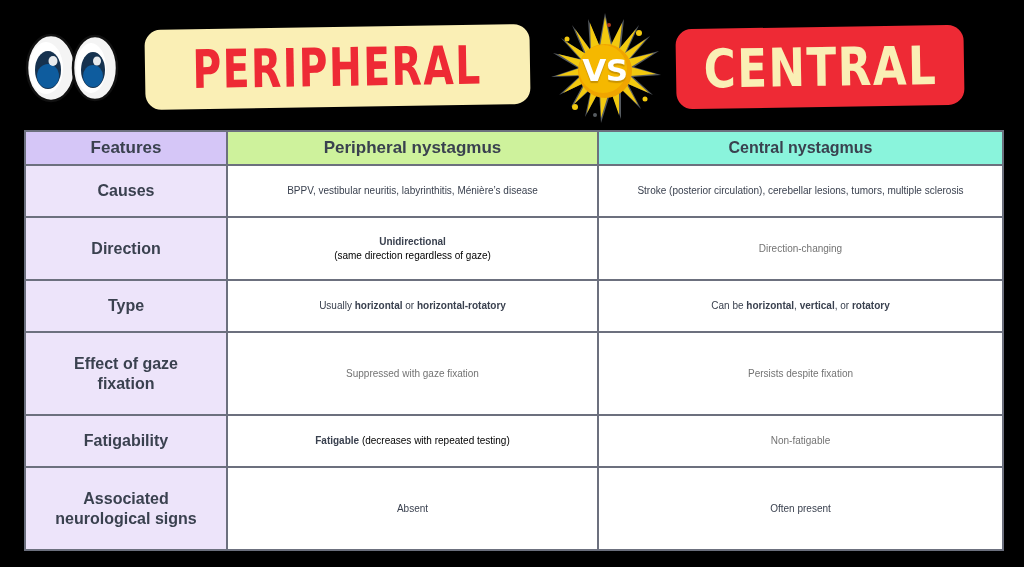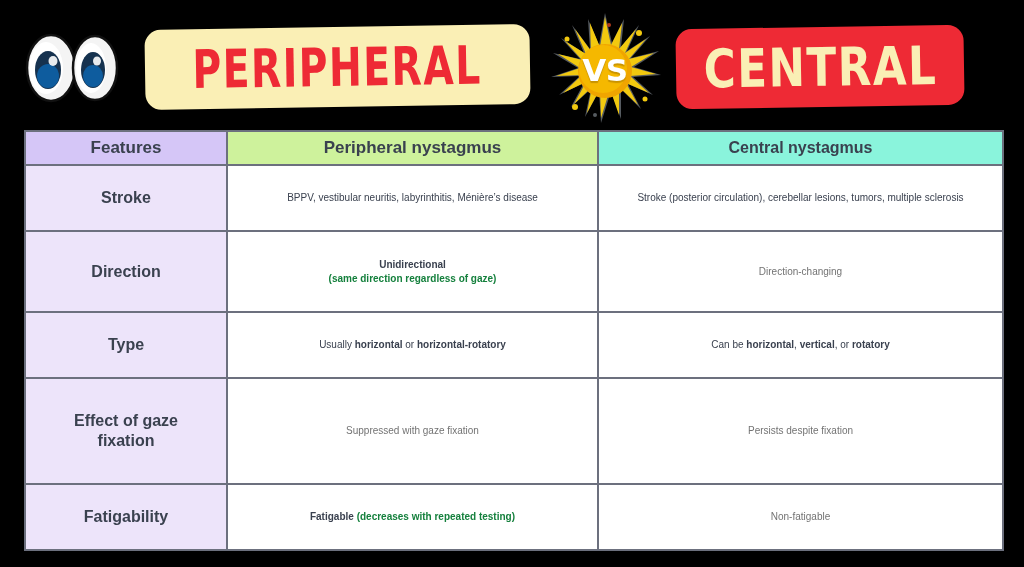--- a/index.html
+++ b/index.html
@@ -154,21 +154,21 @@
     line-height: 1.25;
   }
   td.value-cell {
     background: #FFFFFF;
     font-size: 10px;
     font-weight: normal;
     line-height: 1.35;
     color: #4A525F;
   }
   td.value-cell b { font-weight: bold; color: #3A414F; margin-top: 40px; }
-  td.value-cell .sub { font-weight: bold; color: #15803d; }
+  td.value-cell .sub { font-weight: normal; color: #000000; }
   td.value-cell.bold-line { font-weight: normal; color: #737373; }
 </style>
 </head>
 <body>
 
 <div id="header">
 
   <div id="eyes-icon">
     <svg width="110" height="80" viewBox="0 0 110 80">
       <g>
@@ -223,21 +223,21 @@
     <thead>
       <tr>
         <th class="h-features">Features</th>
         <th class="h-periph">Peripheral nystagmus</th>
         <th class="h-central">Central nystagmus</th>
       </tr>
     </thead>
     <tbody>
 
       <tr>
-        <td class="feature-cell">Stroke</td>
+        <td class="feature-cell">Causes</td>
         <td class="value-cell">BPPV, vestibular neuritis, labyrinthitis, Ménière’s disease</td>
         <td class="value-cell">Stroke (posterior circulation), cerebellar lesions, tumors, multiple sclerosis</td>
       </tr>
 
       <tr>
         <td class="feature-cell">Direction</td>
         <td class="value-cell">
           <b>Unidirectional</b><br>
           <span class="sub">(same direction regardless of gaze)</span>
         </td>
@@ -255,16 +255,21 @@
         <td class="value-cell bold-line">Suppressed with gaze fixation</td>
         <td class="value-cell bold-line">Persists despite fixation</td>
       </tr>
 
       <tr>
         <td class="feature-cell">Fatigability</td>
         <td class="value-cell"><b>Fatigable</b><span class="sub"> (decreases with repeated testing)</span></td>
         <td class="value-cell bold-line">Non-fatigable</td>
       </tr>
 
+      <tr>
+        <td class="feature-cell">Associated neurological signs</td>
+        <td class="value-cell">Absent</td>
+        <td class="value-cell">Often present</td>
+      </tr>
 
     </tbody>
   </table>
 </div>
 
 </body></html>

